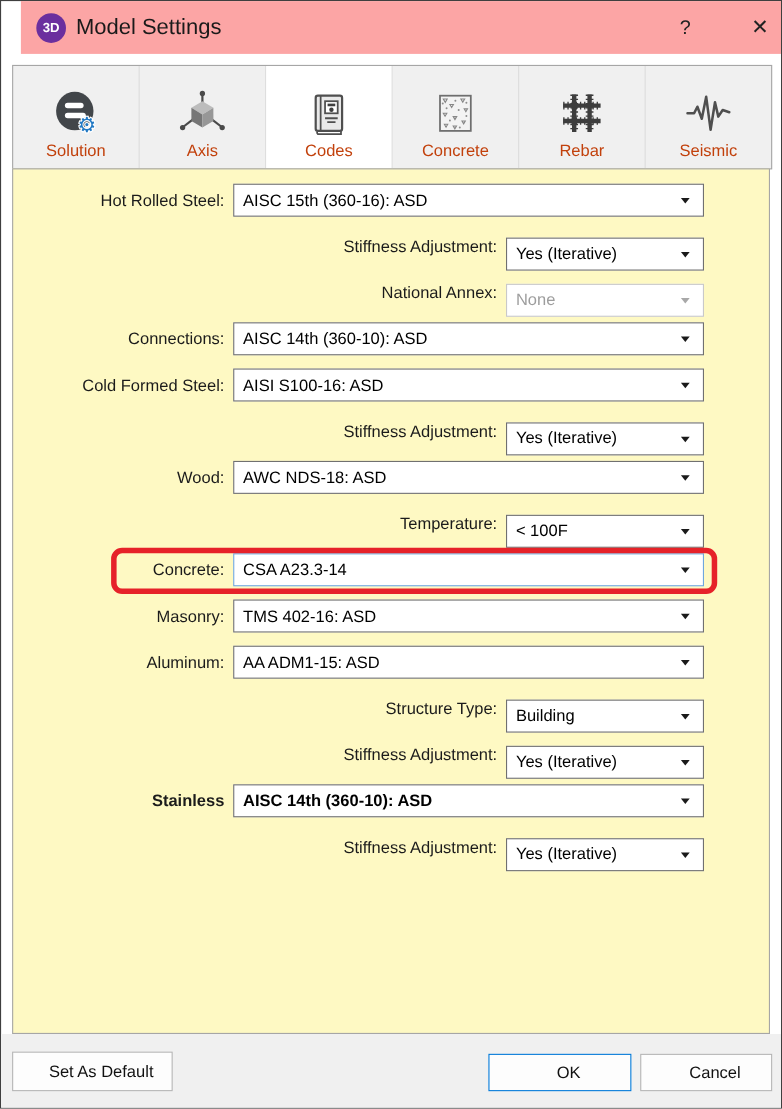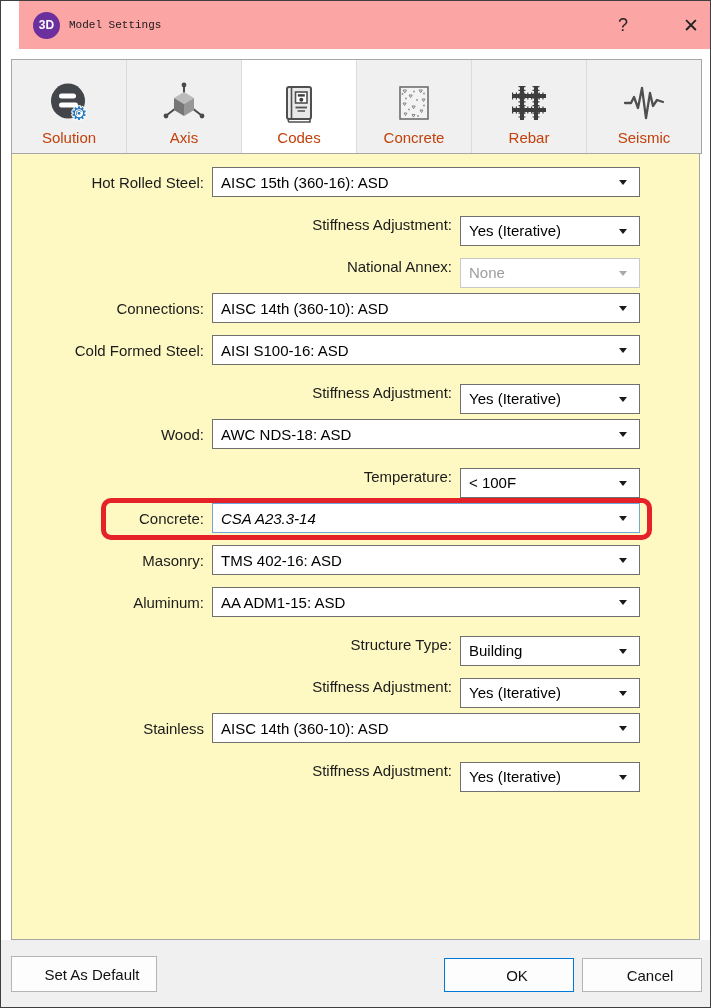--- a/index.html
+++ b/index.html
@@ -2,50 +2,50 @@
 <html><head>
 <meta charset="utf-8">
 <style>
   html,body{margin:0;padding:0;background:#fff;font-family:"Liberation Sans","DejaVu Sans",sans-serif;}
   .dialog{position:relative;width:709px;height:1006px;border:1px solid #3f3f3f;background:#fff;overflow:hidden;}
 
   
   .titlebar{position:absolute;left:18px;top:0;width:100%;height:48px;background:#fca5a5;display:flex;align-items:center;}
   .appicon{width:27px;height:27px;border-radius:50%;background:#6b2f9e;color:#fff;font-size:12px;font-weight:bold;
            display:flex;align-items:center;justify-content:center;margin-left:14px;flex:0 0 auto;}
-  .title{font-size:11px;color:#1a1a1a;margin-left:9px;flex:1;font-family:Liberation Mono, monospace;}
+  .title{font-size:20px;color:#1a1a1a;margin-left:9px;flex:1;}
   .tbtn{width:46px;height:34px;display:flex;align-items:center;justify-content:center;font-size:18px;color:#222;cursor:default;}
   .tbtn.close{margin-right:14px;font-size:19px;}
   .tbtn.help{margin-right:22px;}
 
   
   .tabstrip{position:absolute;left:10px;top:58px;width:689px;height:93px;background:#f0f0f0;border:1px solid #a6a6a6;display:flex;}
   .tab{flex:1 1 0;display:flex;flex-direction:column;align-items:center;justify-content:flex-end;padding-bottom:7px;border-right:1px solid #dcdcdc;cursor:default;}
   .tab:last-child{border-right:none;}
   .tab.selected{background:#ffffff;}
   .tab .ticon{width:48px;height:48px;margin-bottom:2px;}
   .tab .tlabel{font-size:15px;color:#c2410c;line-height:17px;}
 
   
   .content{position:absolute;left:10px;top:152px;width:689px;height:787px;background:#fef9c3;border:1px solid #a6a6a6;box-sizing:border-box;padding-top:13px;}
   .row{display:flex;align-items:center;height:30px;margin-bottom:12px;padding-right:59px;}
-  .row.gap{margin-top:2px;}
+  .row.gap{margin-top:2px;font-weight:bold;}
   .flabel{font-size:15px;color:#1b1b1b;text-align:right;padding-right:8px;white-space:nowrap;}
   .row.wide .flabel{width:192px;flex:0 0 auto;}
   .row.narrow .flabel{flex:1;}
   .combo{position:relative;height:30px;box-sizing:border-box;border:1px solid #707070;background:#fff;
          font-size:15px;color:#000;display:flex;align-items:center;padding:0 37px 0 8px;overflow:hidden;}
   .row.wide .combo{flex:1;}
   .row.narrow .combo{flex:0 0 180px;width:180px;margin-top:13px;}
   .cval{white-space:nowrap;}
   .arrow{position:absolute;right:12px;top:50%;margin-top:-2px;width:0;height:0;
          border-left:4px solid transparent;border-right:4px solid transparent;border-top:5px solid #1a1a1a;}
   .combo.disabled{border-color:#c9c9c9;color:#9d9d9d;}
   .combo.disabled .arrow{border-top-color:#a8a8a8;}
-  .combo.focused{border-color:#6fa7dd;font-style:italic;}
+  .combo.focused{border-color:#6fa7dd;}
 
   
   .redbox{position:absolute;left:100px;top:497px;width:551px;height:42px;box-sizing:border-box;
           border:5px solid #e62229;border-radius:10px;pointer-events:none;z-index:6;}
 
   
   .footer{position:absolute;left:0;top:939px;width:100%;height:67px;background:#f0f0f0;}
   .btn{position:absolute;box-sizing:border-box;background:#fdfdfd;border:1px solid #b4b4b4;
        font-size:15px;color:#111;display:flex;align-items:center;justify-content:center;font-family:inherit;cursor:default;padding-left:16px;}
   .btn.setdef{left:10px;top:16px;width:146px;height:36px;}

